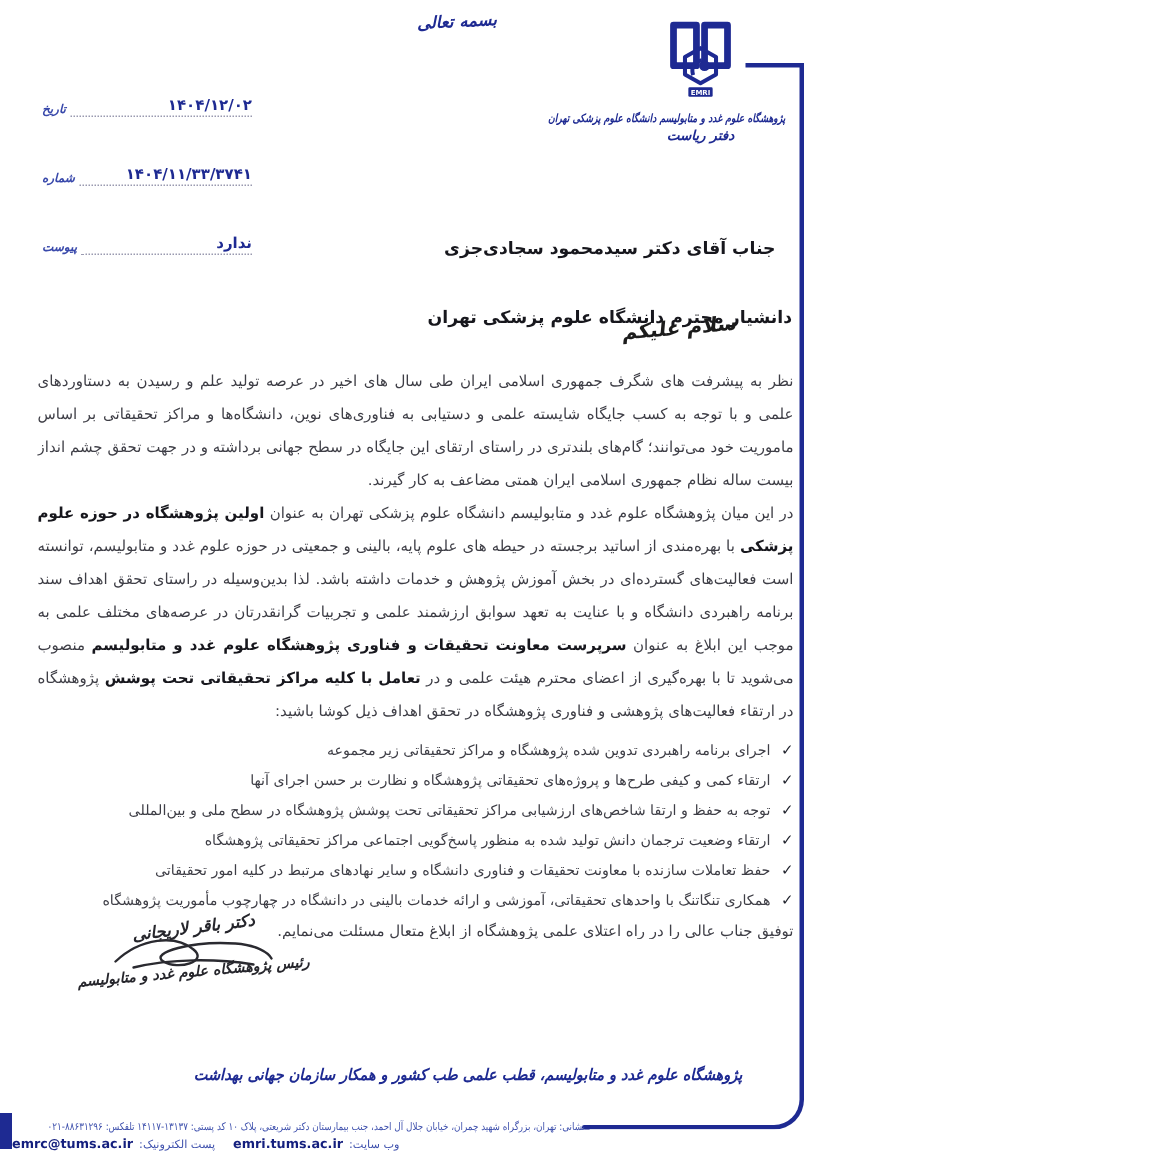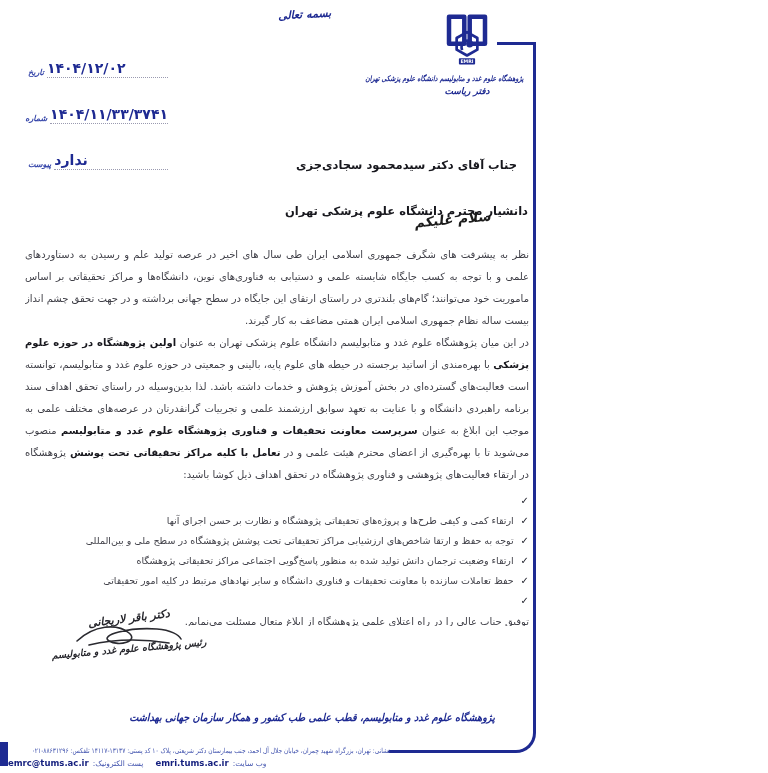--- a/index.html
+++ b/index.html
@@ -22,22 +22,22 @@
   }
 
   
   .fields{position:absolute;left:28px;top:40px;width:140px;direction:rtl;}
   .field-row{display:flex;align-items:flex-end;margin-bottom:8px;gap:3px;}
   .field-label{
     flex:0 0 auto;color:var(--labelblue);font-size:8px;font-style:italic;
     font-weight:bold;padding-bottom:1px;margin-top:28px;
   }
   .dotted{
-    flex:1 1 auto;border-bottom:1px dotted #9a9ab0;text-align:left;
-    color:var(--navy);font-size:14px;font-weight:bold;min-height:11px;
+    flex:1 1 auto;border-bottom:1px dotted #9a9ab0;text-align:right;
+    color:var(--navy);font-size:10px;font-weight:bold;min-height:11px;
     padding-bottom:1px;direction:ltr;
   }
   .dotted.rtl-val{direction:rtl;}
 
   
   .logo-wrap{position:absolute;left:398px;top:12px;width:138px;text-align:center;}
   .logo-svg{display:block;margin:0 auto;}
   .logo-svg .stroke{fill:none;stroke:var(--navy);stroke-width:5;stroke-linejoin:round;}
   .logo-svg .thin{fill:none;stroke:var(--navy);stroke-width:3;stroke-linejoin:round;}
   .logo-svg .fillnavy{fill:var(--navy);stroke:none;}
@@ -160,39 +160,41 @@
   </div>
 
   <div class="salutation">سلام علیکم</div>
 
   <div class="letter-body">
     <p>نظر به پیشرفت های شگرف جمهوری اسلامی ایران طی سال های اخیر در عرصه تولید علم و رسیدن به دستاوردهای علمی و با توجه به کسب جایگاه شایسته علمی و دستیابی به فناوری‌های نوین، دانشگاه‌ها و مراکز تحقیقاتی بر اساس ماموریت خود می‌توانند؛ گام‌های بلندتری در راستای ارتقای این جایگاه در سطح جهانی برداشته و در جهت تحقق چشم انداز بیست ساله نظام جمهوری اسلامی ایران همتی مضاعف به کار گیرند.</p>
     <p><span>در این میان پژوهشگاه علوم غدد و متابولیسم دانشگاه علوم پزشکی تهران به عنوان </span><span class="bold-phrase">اولین پژوهشگاه در حوزه علوم پزشکی</span><span> با بهره‌مندی از اساتید برجسته در حیطه های علوم پایه، بالینی و جمعیتی در حوزه علوم غدد و متابولیسم، توانسته است فعالیت‌های گسترده‌ای در بخش آموزش پژوهش و خدمات داشته باشد. لذا بدین‌وسیله در راستای تحقق اهداف سند برنامه راهبردی دانشگاه و با عنایت به تعهد سوابق ارزشمند علمی و تجربیات گرانقدرتان در عرصه‌های مختلف علمی به موجب این ابلاغ به عنوان </span><span class="bold-phrase">سرپرست معاونت تحقیقات و فناوری پژوهشگاه علوم غدد و متابولیسم</span><span> منصوب می‌شوید تا با بهره‌گیری از اعضای محترم هیئت علمی و در </span><span class="bold-phrase">تعامل با کلیه مراکز تحقیقاتی تحت پوشش</span><span> پژوهشگاه در ارتقاء فعالیت‌های پژوهشی و فناوری پژوهشگاه در تحقق اهداف ذیل کوشا باشید:</span></p>
     <ul class="goals">
       <li>
           <span class="check">✓</span>
+          <span>اجرای برنامه راهبردی تدوین شده پژوهشگاه و مراکز تحقیقاتی زیر مجموعه</span>
         </li>
       <li>
           <span class="check">✓</span>
           <span>ارتقاء کمی و کیفی طرح‌ها و پروژه‌های تحقیقاتی پژوهشگاه و نظارت بر حسن اجرای آنها</span>
         </li>
       <li>
           <span class="check">✓</span>
           <span>توجه به حفظ و ارتقا شاخص‌های ارزشیابی مراکز تحقیقاتی تحت پوشش پژوهشگاه در سطح ملی و بین‌المللی</span>
         </li>
       <li>
           <span class="check">✓</span>
           <span>ارتقاء وضعیت ترجمان دانش تولید شده به منظور پاسخ‌گویی اجتماعی مراکز تحقیقاتی پژوهشگاه</span>
         </li>
       <li>
           <span class="check">✓</span>
           <span>حفظ تعاملات سازنده با معاونت تحقیقات و فناوری دانشگاه و سایر نهادهای مرتبط در کلیه امور تحقیقاتی</span>
         </li>
       <li>
           <span class="check">✓</span>
+          <span>همکاری تنگاتنگ با واحدهای تحقیقاتی، آموزشی و ارائه خدمات بالینی در دانشگاه در چهارچوب مأموریت پژوهشگاه</span>
         </li>
     </ul>
     <p class="closing">توفیق جناب عالی را در راه اعتلای علمی پژوهشگاه از ابلاغ متعال مسئلت می‌نمایم.</p>
   </div>
 
   <div class="signature">
     <span class="sig-name">دکتر باقر لاریجانی</span>
     <svg class="sig-squiggle" width="120" height="28" viewBox="0 0 120 28">
       <path d="M8 20 C 25 4, 48 2, 60 12 C 70 20, 50 26, 40 20 C 30 14, 60 6, 88 8 C 102 9, 110 14, 112 18"></path>
       <path d="M20 24 C 45 18, 75 18, 100 22"></path>

